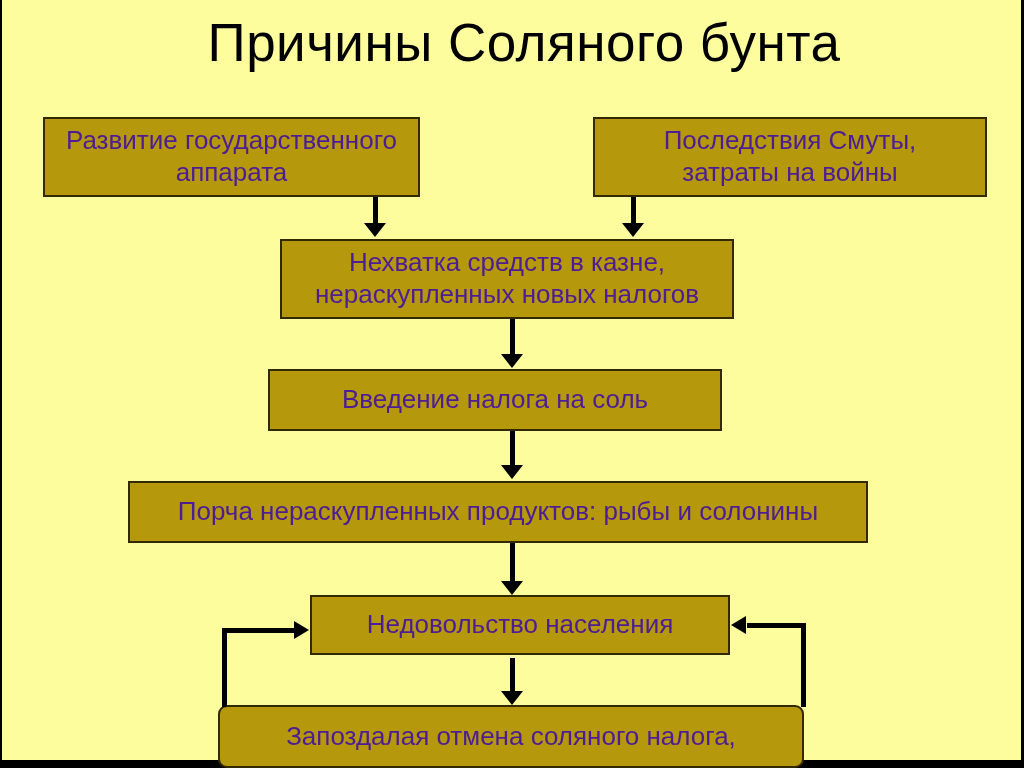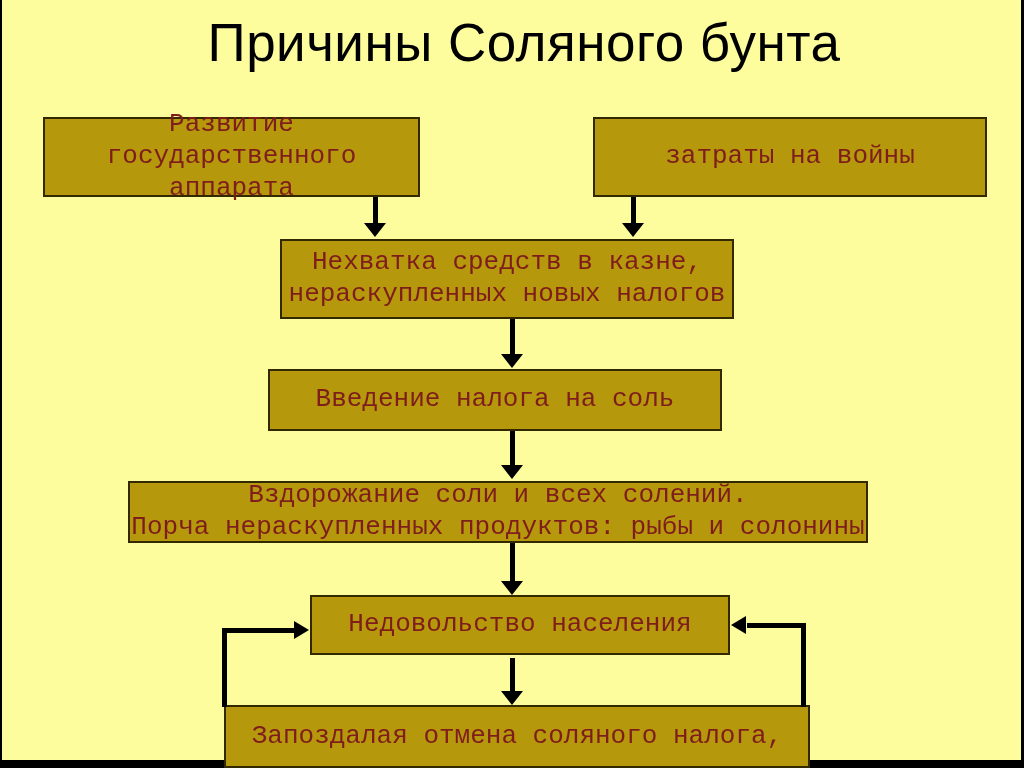--- a/index.html
+++ b/index.html
@@ -33,32 +33,31 @@
     box-sizing: border-box;
     background: #B5980B;
     border: 2px solid #332900;
     display: flex;
     flex-direction: column;
     justify-content: center;
     align-items: center;
     text-align: center;
     font-size: 26px;
     line-height: 1.22;
-    color: #7f1d1d;
-    font-family: Liberation Mono, monospace;
+    color: #4c1d95;
   }
   .node .ln { width: 100%; }
 
   .node-1 { left: 43px;  top: 117px; width: 377px; height: 80px; }
   .node-2 { left: 593px; top: 117px; width: 394px; height: 80px; }
   .node-3 { left: 268px; top: 239px; width: 454px; height: 80px; margin-left: 12px; }
   .node-4 { left: 268px; top: 369px; width: 454px; height: 62px; }
   .node-5 { left: 128px; top: 481px; width: 740px; height: 62px; }
   .node-6 { left: 310px; top: 595px; width: 420px; height: 60px; }
-  .node-7 { left: 224px; top: 705px; width: 586px; height: 63px; }
+  .node-7 { left: 218px; top: 705px; width: 586px; height: 63px; border-radius: 9px; }
 
   .arrow-down {
     position: absolute;
     width: 22px;
     display: flex;
     flex-direction: column;
     align-items: center;
   }
   .arrow-down .shaft { width: 5px; flex: 1; background: #000; }
   .arrow-down .head {
@@ -104,34 +103,34 @@
   <div class="frame frame-bottom"></div>
 
   <h1 class="title">Причины Соляного бунта</h1>
 
   <div class="node node-1">
     <div class="ln">Развитие государственного</div>
     <div class="ln">аппарата</div>
   </div>
 
   <div class="node node-2">
+    <div class="ln">Последствия Смуты,</div>
     <div class="ln">затраты на войны</div>
   </div>
 
   <div class="node node-3">
     <div class="ln">Нехватка средств в казне,</div>
     <div class="ln">нераскупленных новых налогов</div>
   </div>
 
   <div class="node node-4">
     <div class="ln">Введение налога на соль</div>
   </div>
 
   <div class="node node-5">
-    <div class="ln">Вздорожание соли и всех солений.</div>
     <div class="ln">Порча нераскупленных продуктов: рыбы и солонины</div>
   </div>
 
   <div class="node node-6">
     <div class="ln">Недовольство населения</div>
   </div>
 
   <div class="node node-7">
     <div class="ln">Запоздалая отмена соляного налога,</div>
   </div>

